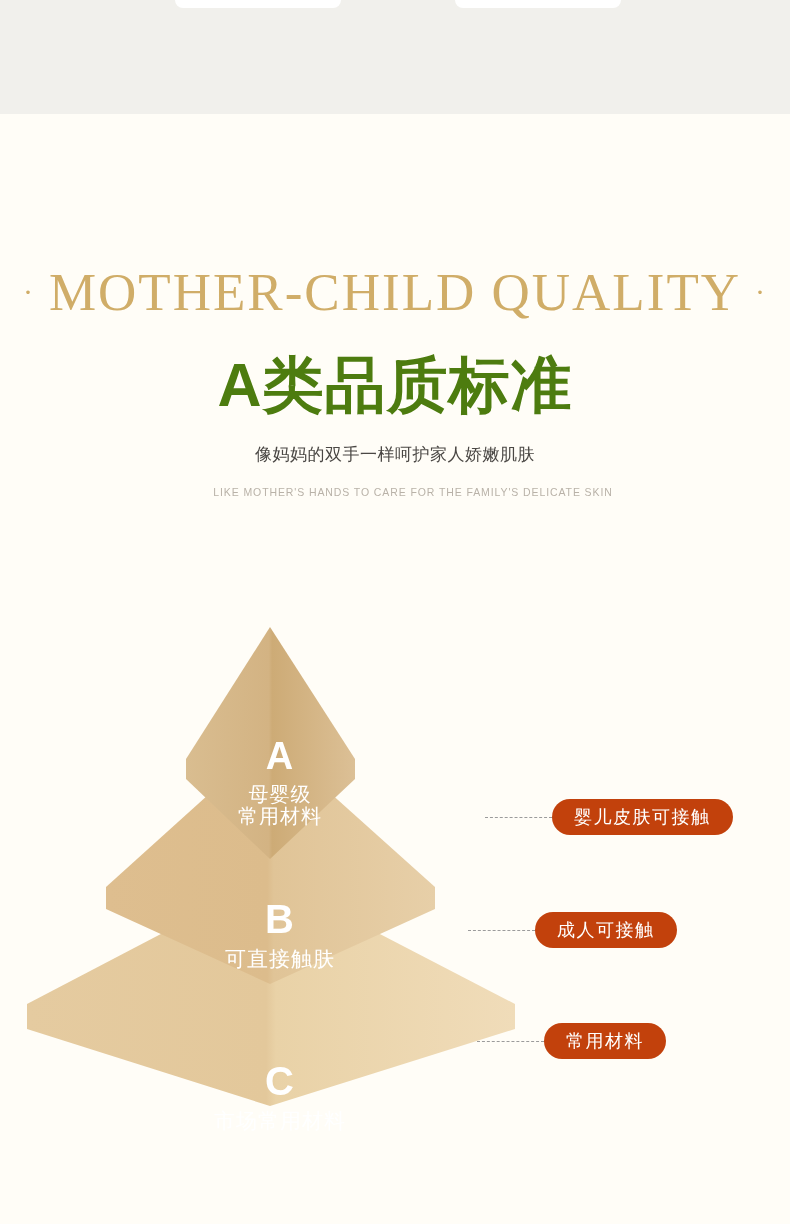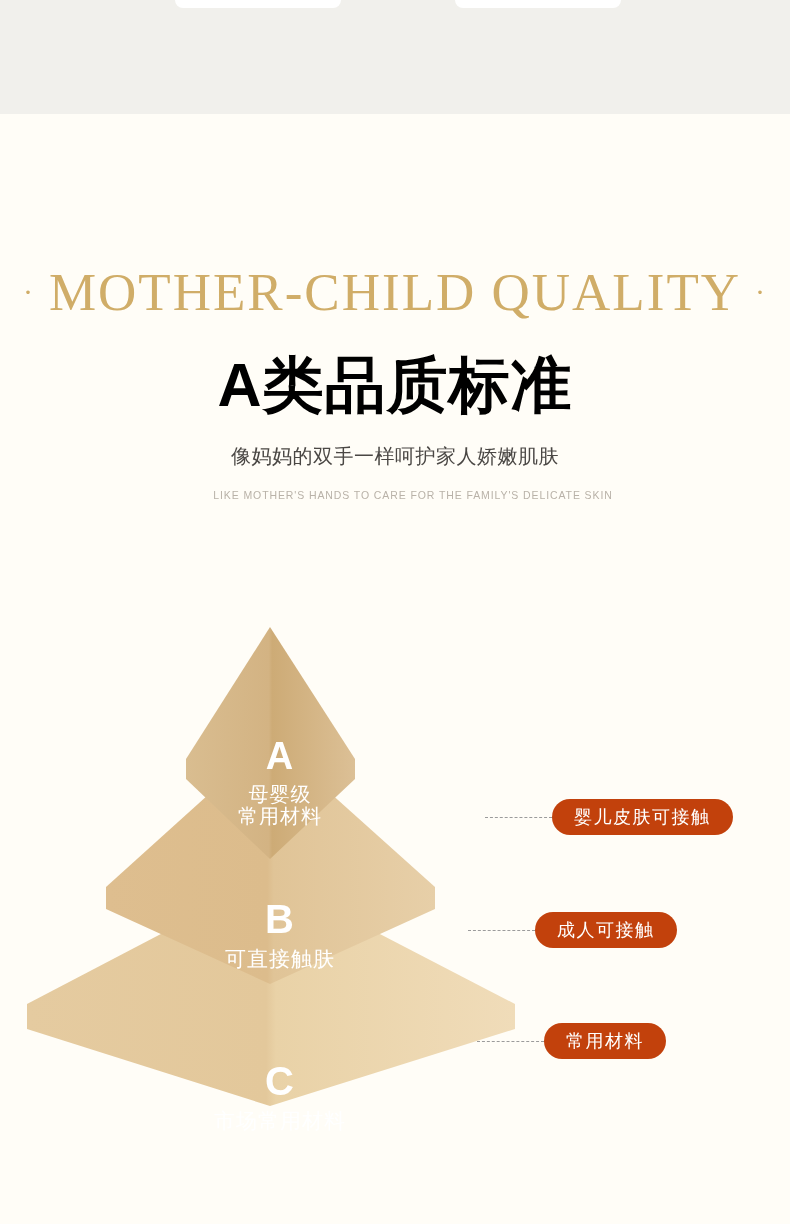--- a/index.html
+++ b/index.html
@@ -67,27 +67,27 @@
     position: relative;
     top: -6px;
     padding: 0 14px;
   }
 
   .title-cn {
     margin-top: 36px;
     font-size: 61px;
     line-height: 1;
     font-weight: bold;
-    color: #000000;
+    color: #4d7c0f;
     letter-spacing: 1px;
   }
 
   .subtitle-cn {
     margin-top: 30px;
-    font-size: 20px;
+    font-size: 17px;
     line-height: 1;
     color: #4a4744;
     letter-spacing: 0.5px;
   }
 
   .subtitle-en {
     margin-top: 24px;
     font-size: 10.5px;
     line-height: 1;
     color: #b9b2a8;

